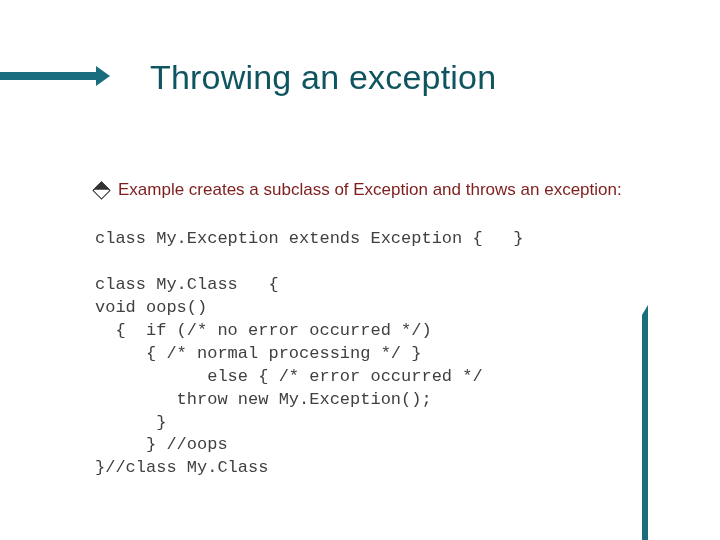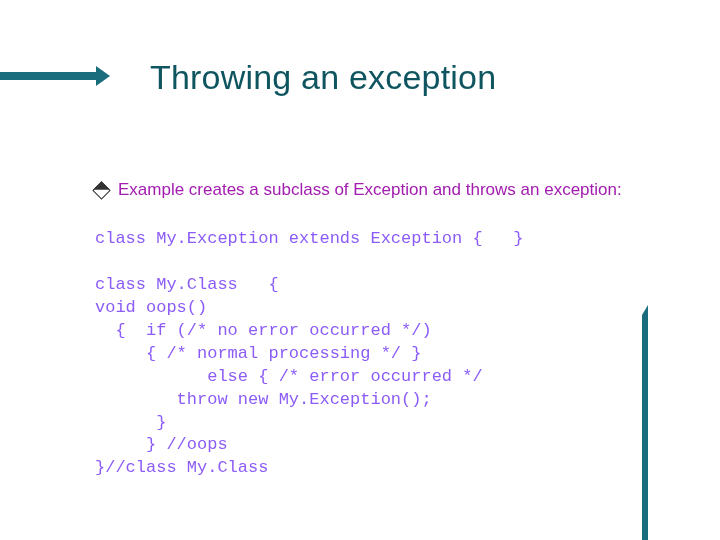--- a/index.html
+++ b/index.html
@@ -93,29 +93,29 @@
     position: absolute;
     left: -1px;
     top: -1px;
     width: 0;
     height: 0;
     border-right: 12px solid transparent;
     border-top: 12px solid #333;
   }
   .bullet-text {
     font-size: 17px;
-    color: #a21caf;
+    color: #7f1d1d;
   }
   .code {
     margin-top: 28px;
     font-family: "Courier New", Courier, monospace;
     font-size: 17px;
     line-height: 1.35;
     white-space: pre;
-    color: #8b5cf6;
+    color: #404040;
   }
 </style>
 </head>
 <body>
 
 <div class="slide">
 
   <div class="corner-accent">
     <div class="bar"></div>
     <div class="tri"></div>

